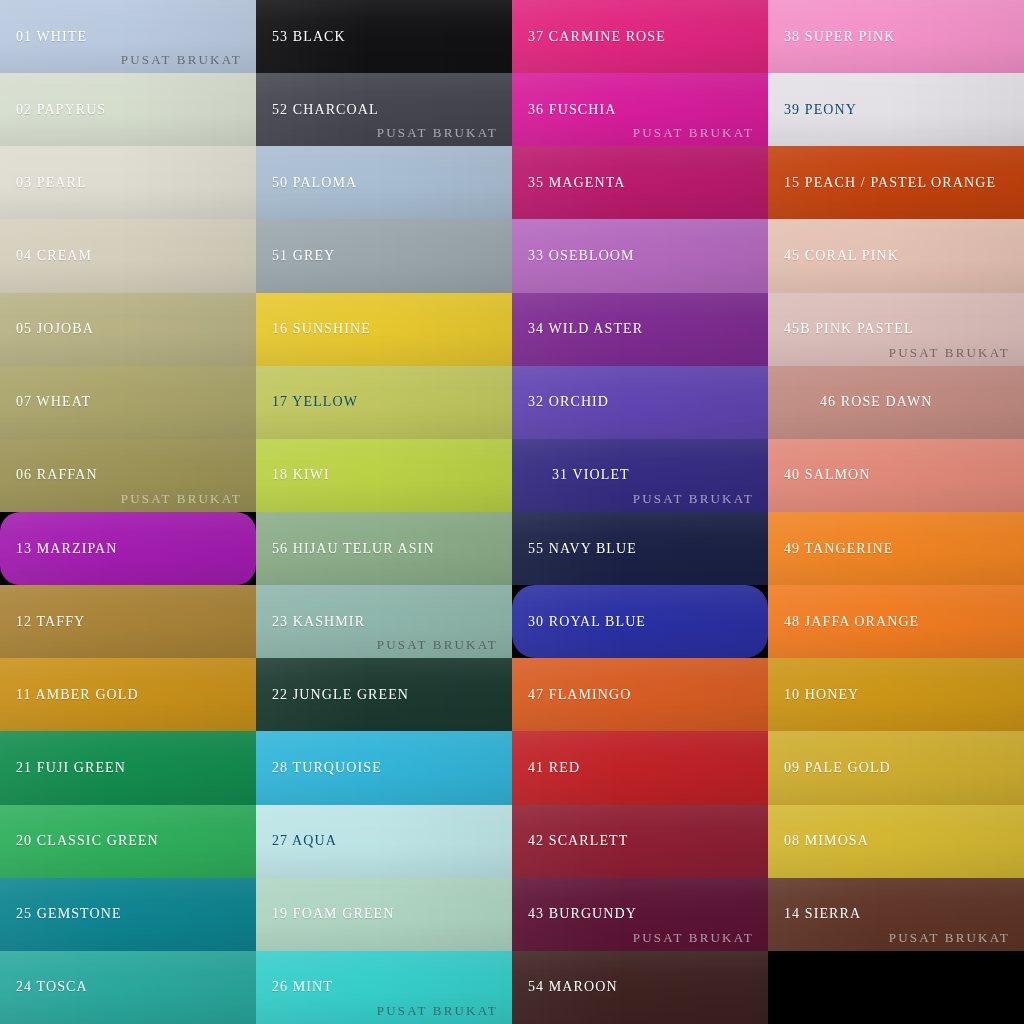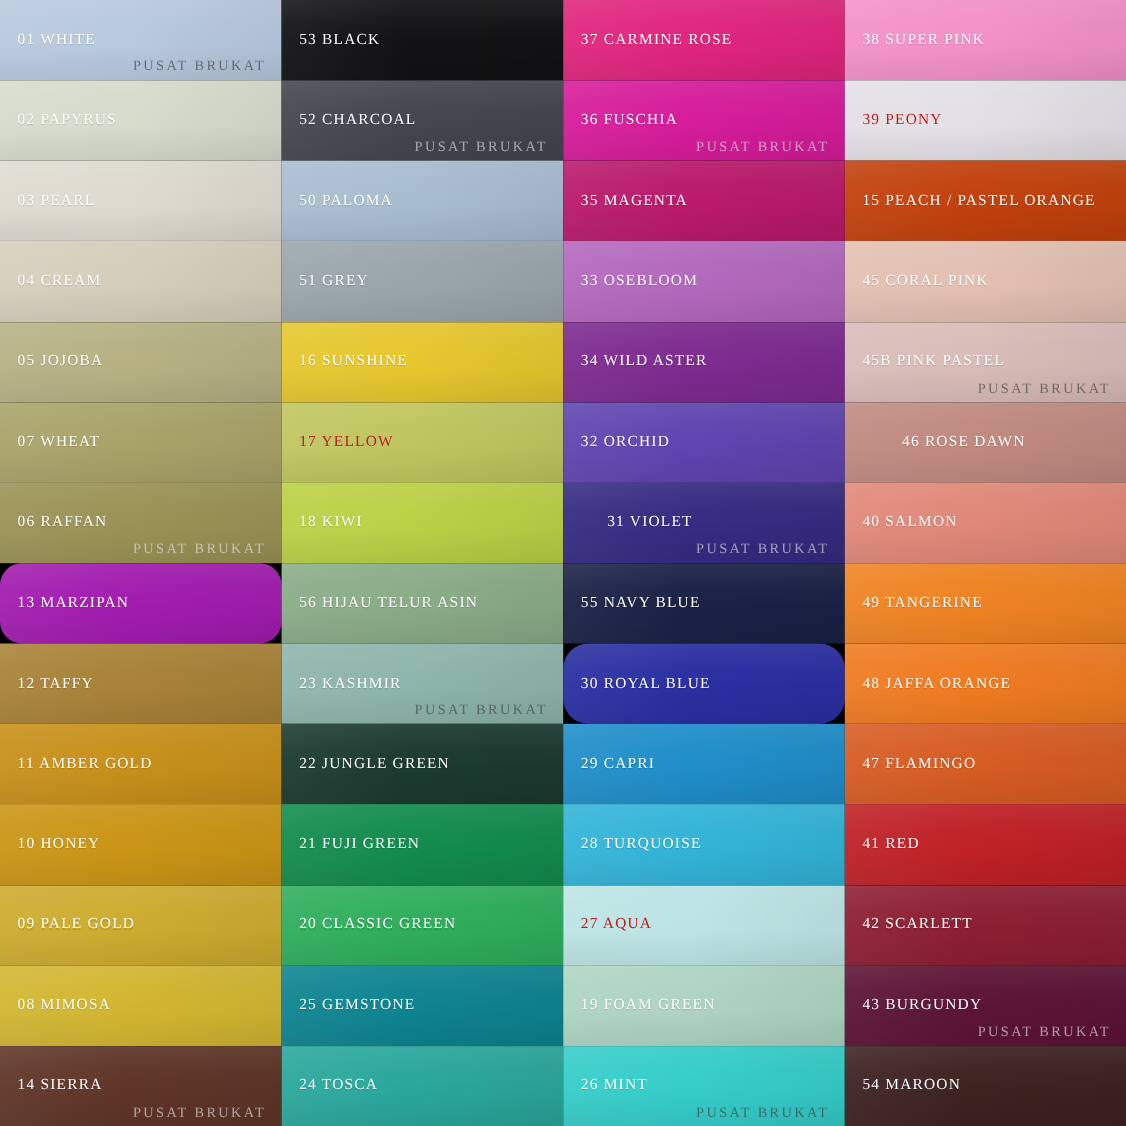--- a/index.html
+++ b/index.html
@@ -29,21 +29,21 @@
   .label {
     position:relative;
     z-index:3;
     font-size:14px;
     letter-spacing:1.1px;
     padding-left:16px;
     white-space:nowrap;
     text-shadow:0 1px 1px rgba(0,0,0,0.18);
   }
   .label.dark {
-    color:#b91c1c;
+    color:#0c4a6e;
     text-shadow:0 1px 1px rgba(255,255,255,0.12);
   }
   .label.light { color:#ffffff; }
   .watermark {
     position:absolute;
     right:14px;
     bottom:5px;
     z-index:4;
     font-size:13px;
     letter-spacing:2.2px;
@@ -209,24 +209,20 @@
       <span class="label light">48 JAFFA ORANGE</span>
     </div>
     <div class="swatch" style="background: rgb(200, 144, 26);">
       <div class="sheen" style="background: linear-gradient(rgba(255, 255, 255, 0.07) 0%, rgba(255, 255, 255, 0.02) 30%, rgba(207, 152, 34, 0) 55%, rgba(0, 0, 0, 0.07) 100%), linear-gradient(90deg, rgba(255, 255, 255, 0.05) 0%, rgba(0, 0, 0, 0) 45%, rgba(0, 0, 0, 0.05) 100%);"></div>
       <span class="label light">11 AMBER GOLD</span>
     </div>
     <div class="swatch" style="background: rgb(27, 58, 48);">
       <div class="sheen" style="background: linear-gradient(rgba(255, 255, 255, 0.07) 0%, rgba(255, 255, 255, 0.02) 30%, rgba(32, 67, 58, 0) 55%, rgba(0, 0, 0, 0.07) 100%), linear-gradient(90deg, rgba(255, 255, 255, 0.05) 0%, rgba(0, 0, 0, 0) 45%, rgba(0, 0, 0, 0.05) 100%);"></div>
       <span class="label light">22 JUNGLE GREEN</span>
     </div>
-    <div class="swatch" style="background: rgb(31, 142, 201);">
-      <div class="sheen" style="background: linear-gradient(rgba(255, 255, 255, 0.07) 0%, rgba(255, 255, 255, 0.02) 30%, rgba(35, 151, 210, 0) 55%, rgba(0, 0, 0, 0.07) 100%), linear-gradient(90deg, rgba(255, 255, 255, 0.05) 0%, rgba(0, 0, 0, 0) 45%, rgba(0, 0, 0, 0.05) 100%);"></div>
-      <span class="label light">29 CAPRI</span>
-    </div>
     <div class="swatch" style="background: rgb(215, 92, 35);">
       <div class="sheen" style="background: linear-gradient(rgba(255, 255, 255, 0.07) 0%, rgba(255, 255, 255, 0.02) 30%, rgba(221, 102, 41, 0) 55%, rgba(0, 0, 0, 0.07) 100%), linear-gradient(90deg, rgba(255, 255, 255, 0.05) 0%, rgba(0, 0, 0, 0) 45%, rgba(0, 0, 0, 0.05) 100%);"></div>
       <span class="label light">47 FLAMINGO</span>
     </div>
     <div class="swatch" style="background: rgb(203, 149, 22);">
       <div class="sheen" style="background: linear-gradient(rgba(255, 255, 255, 0.07) 0%, rgba(255, 255, 255, 0.02) 30%, rgba(211, 158, 31, 0) 55%, rgba(0, 0, 0, 0.07) 100%), linear-gradient(90deg, rgba(255, 255, 255, 0.05) 0%, rgba(0, 0, 0, 0) 45%, rgba(0, 0, 0, 0.05) 100%);"></div>
       <span class="label light">10 HONEY</span>
     </div>
     <div class="swatch" style="background: rgb(19, 140, 78);">
       <div class="sheen" style="background: linear-gradient(rgba(255, 255, 255, 0.07) 0%, rgba(255, 255, 255, 0.02) 30%, rgba(22, 148, 87, 0) 55%, rgba(0, 0, 0, 0.07) 100%), linear-gradient(90deg, rgba(255, 255, 255, 0.05) 0%, rgba(0, 0, 0, 0) 45%, rgba(0, 0, 0, 0.05) 100%);"></div>

